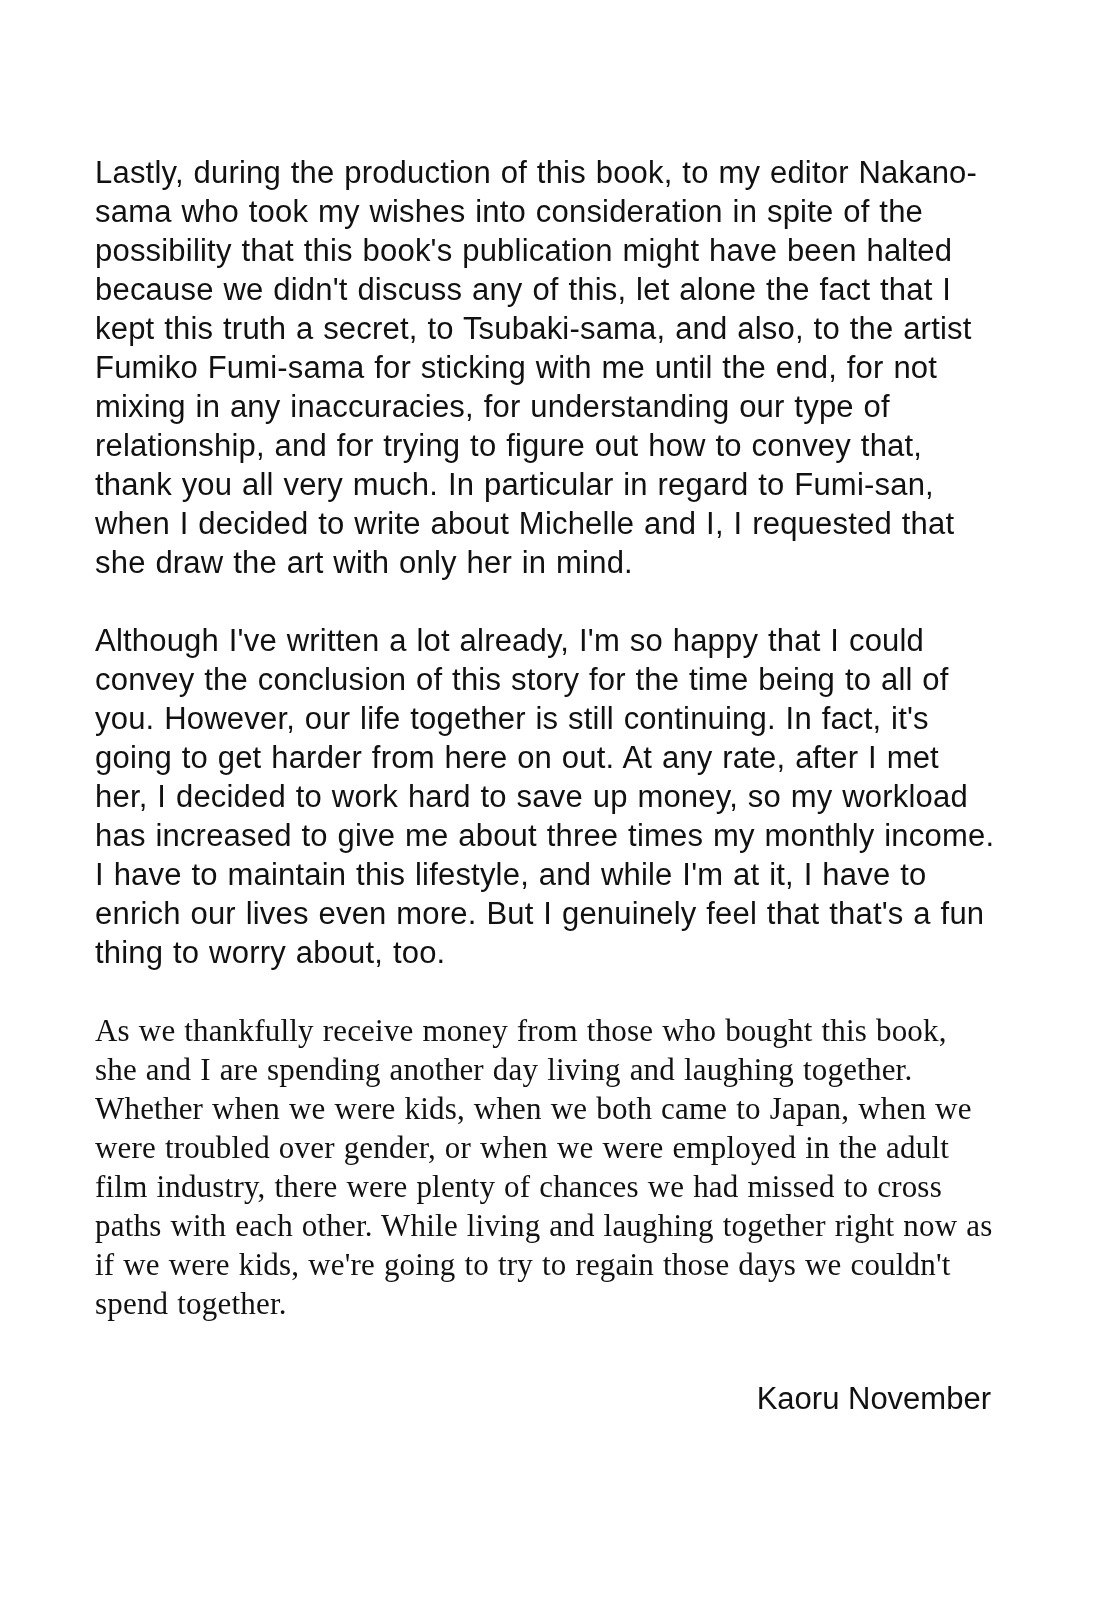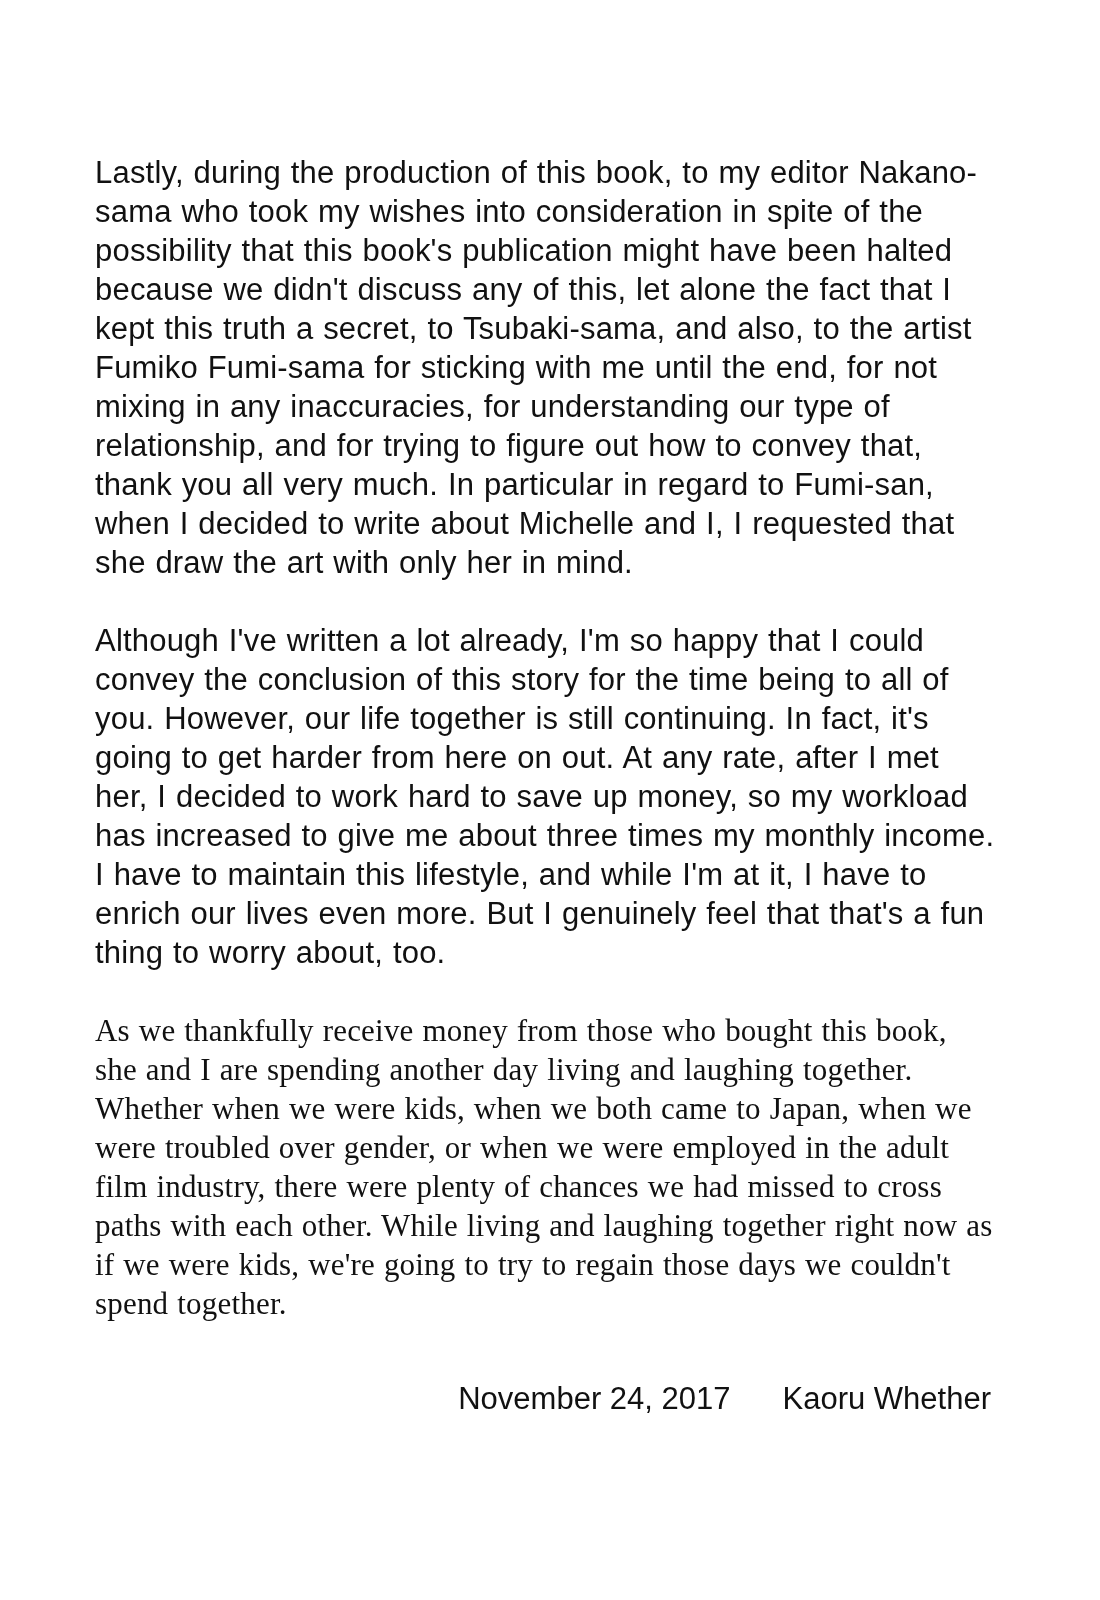--- a/index.html
+++ b/index.html
@@ -45,16 +45,15 @@
 </head>
 <body>
 
 <div class="page">
   <div class="body-text">
     <p>Lastly, during the production of this book, to my editor Nakano-sama who took my wishes into consideration in spite of the possibility that this book's publication might have been halted because we didn't discuss any of this, let alone the fact that I kept this truth a secret, to Tsubaki-sama, and also, to the artist Fumiko Fumi-sama for sticking with me until the end, for not mixing in any inaccuracies, for understanding our type of relationship, and for trying to figure out how to convey that, thank you all very much. In particular in regard to Fumi-san, when I decided to write about Michelle and I, I requested that she draw the art with only her in mind.</p>
     <p>Although I've written a lot already, I'm so happy that I could convey the conclusion of this story for the time being to all of you. However, our life together is still continuing. In fact, it's going to get harder from here on out. At any rate, after I met her, I decided to work hard to save up money, so my workload has increased to give me about three times my monthly income. I have to maintain this lifestyle, and while I'm at it, I have to enrich our lives even more. But I genuinely feel that that's a fun thing to worry about, too.</p>
     <p>As we thankfully receive money from those who bought this book, she and I are spending another day living and laughing together. Whether when we were kids, when we both came to Japan, when we were troubled over gender, or when we were employed in the adult film industry, there were plenty of chances we had missed to cross paths with each other. While living and laughing together right now as if we were kids, we're going to try to regain those days we couldn't spend together.</p>
   </div>
   <div class="signature-line">
-    <span>November 24, 2017</span>
-    <span>Kaoru Whether</span>
+    <span>Kaoru November</span>
   </div>
 </div>
 
 </body></html>

